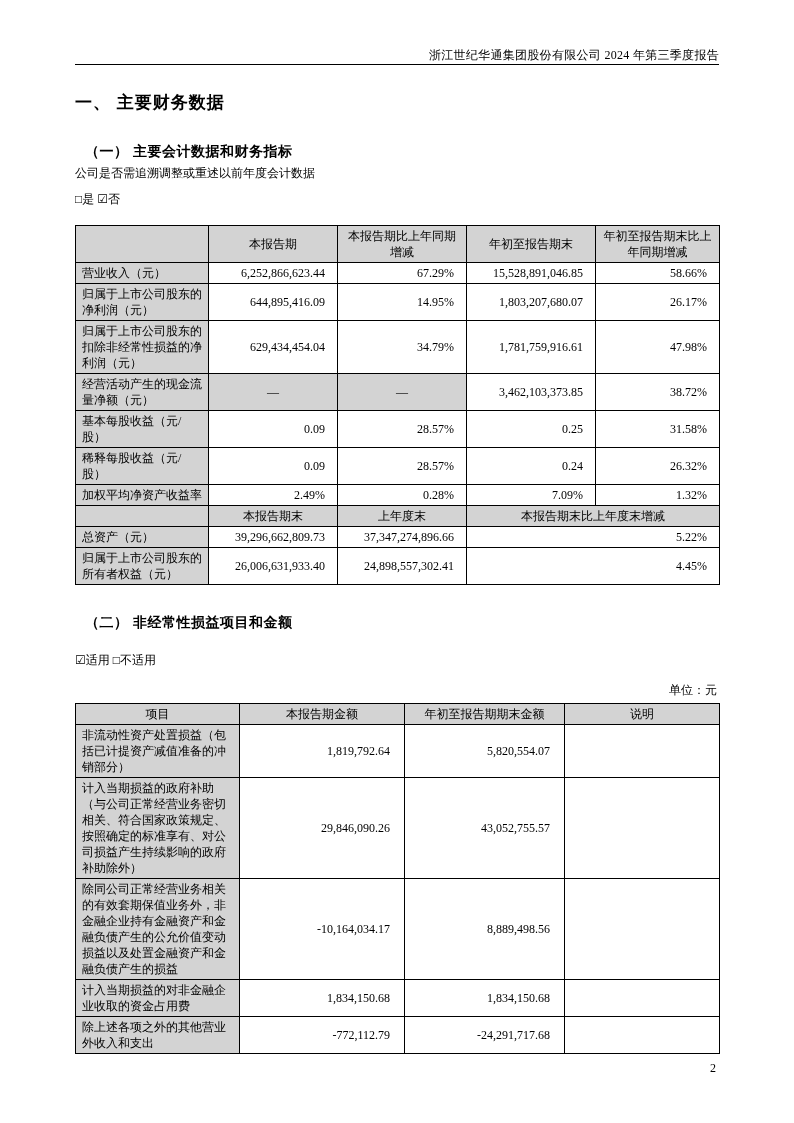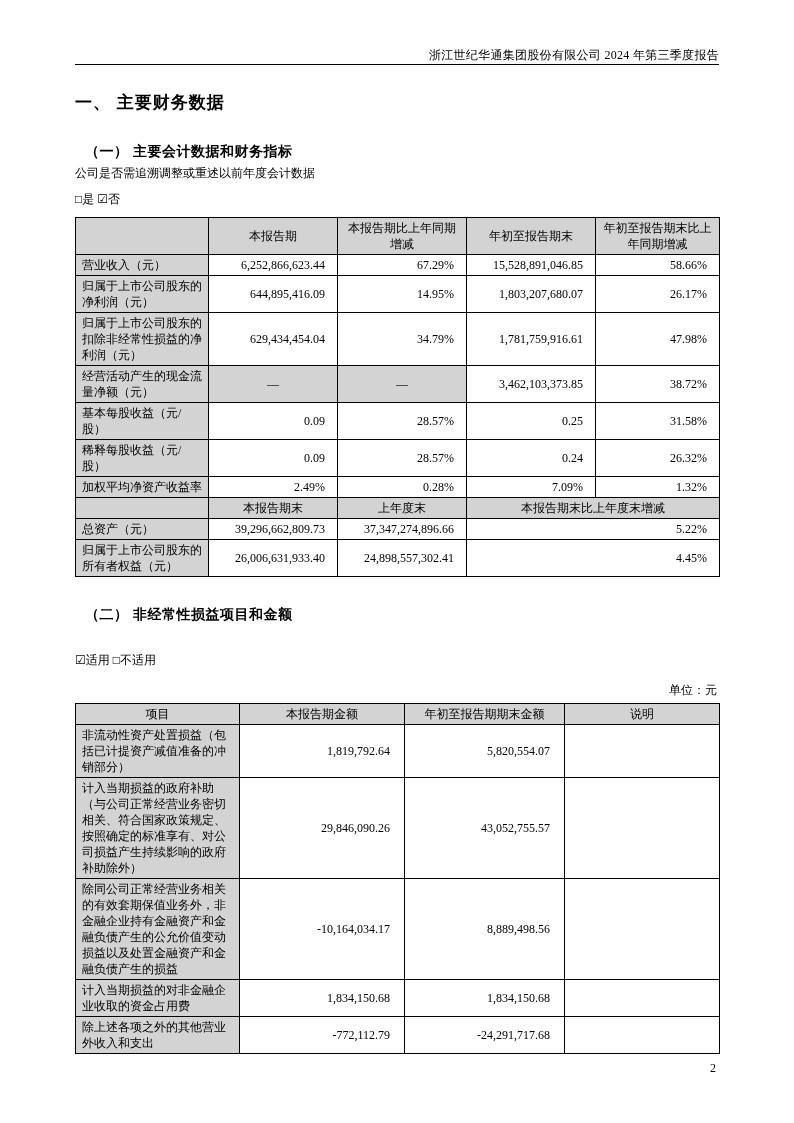--- a/index.html
+++ b/index.html
@@ -12,21 +12,21 @@
   .doc-header {
     text-align:right; font-size:12px; letter-spacing:0.3px;
     border-bottom:1px solid #000;
   }
   h1.sec { font-size:17px; font-weight:bold; margin:26px 0 0 0; font-family:"Liberation Sans","DejaVu Sans",sans-serif; letter-spacing:1px;}
   h2.subsec { font-size:14px; font-weight:bold; margin:29px 0 0 10px; font-family:"Liberation Sans","DejaVu Sans",sans-serif; letter-spacing:0.5px;}
   p.question { font-size:12px; margin:4px 0 0 0; }
   p.checkline { font-size:12px; margin:9px 0 0 0; }
   p.unit { font-size:12px; margin:13px 2px 4px 0; text-align:right; }
   table { border-collapse:collapse; width:644px; table-layout:fixed; font-size:12px; }
-  .t1 { margin-top:9px; }
+  .t1 { margin-top:17px; }
   .t2 { margin-top:0; }
   td { border:1px solid #000; padding:2px 6px; line-height:16px; vertical-align:middle; word-break:break-all; }
   .lbl { background:#d3d3d3; text-align:left; }
   .hd  { background:#d3d3d3; text-align:center; }
   .num { text-align:right; padding-right:12px; }
   .t2 .num { padding-right:14px; }
   .dashcell { background:#d3d3d3; text-align:center; }
   .pageno { text-align:right; font-size:12px; margin-top:7px; padding-right:3px; }
 </style>
 </head>
@@ -124,21 +124,21 @@
         <td class="lbl">归属于上市公司股东的所有者权益（元）</td>
         <td class="num">26,006,631,933.40</td>
         <td class="num">24,898,557,302.41</td>
         <td class="num" colspan="2">4.45%</td>
       </tr>
     </tbody>
   </table>
 
   <h2 class="subsec">（二） 非经常性损益项目和金额</h2>
 
-  <p class="checkline" style="margin-top:28px;"><span>☑适用</span> <span>□不适用</span></p>
+  <p class="checkline" style="margin-top:20px;"><span>☑适用</span> <span>□不适用</span></p>
 
   <p class="unit">单位：元</p>
 
   <table class="t2">
     <colgroup>
         <col style="width:164px">
         <col style="width:165px">
         <col style="width:160px">
         <col style="width:155px">
       </colgroup>

